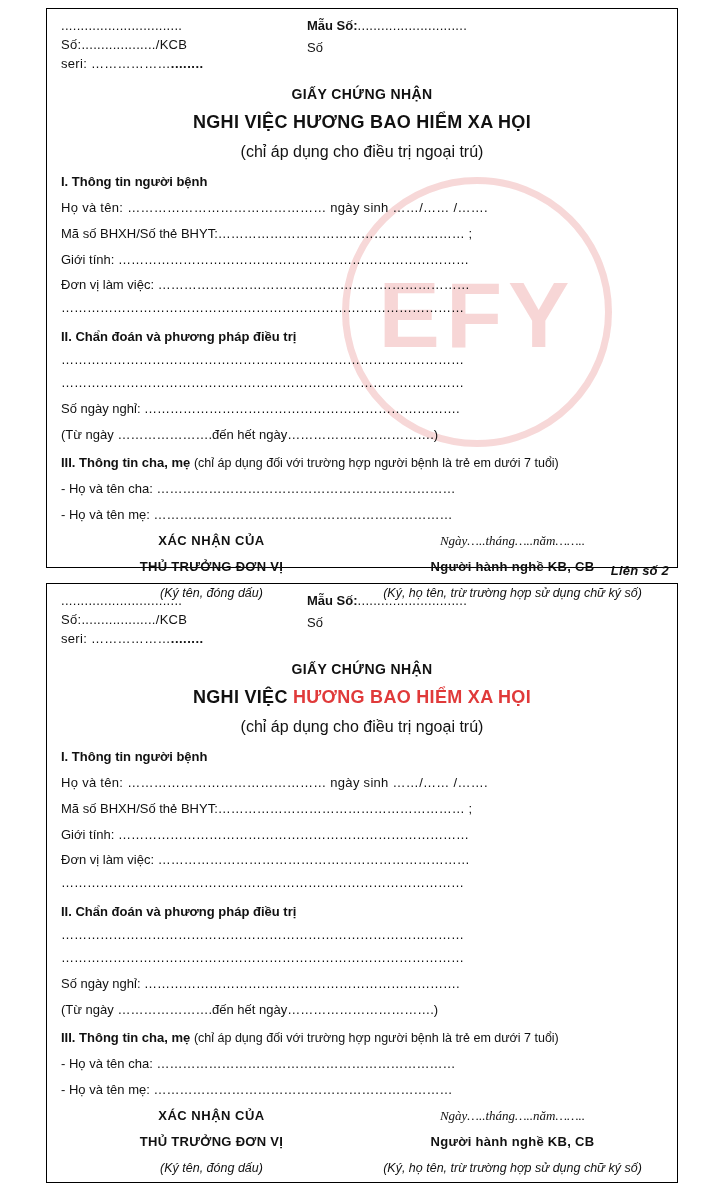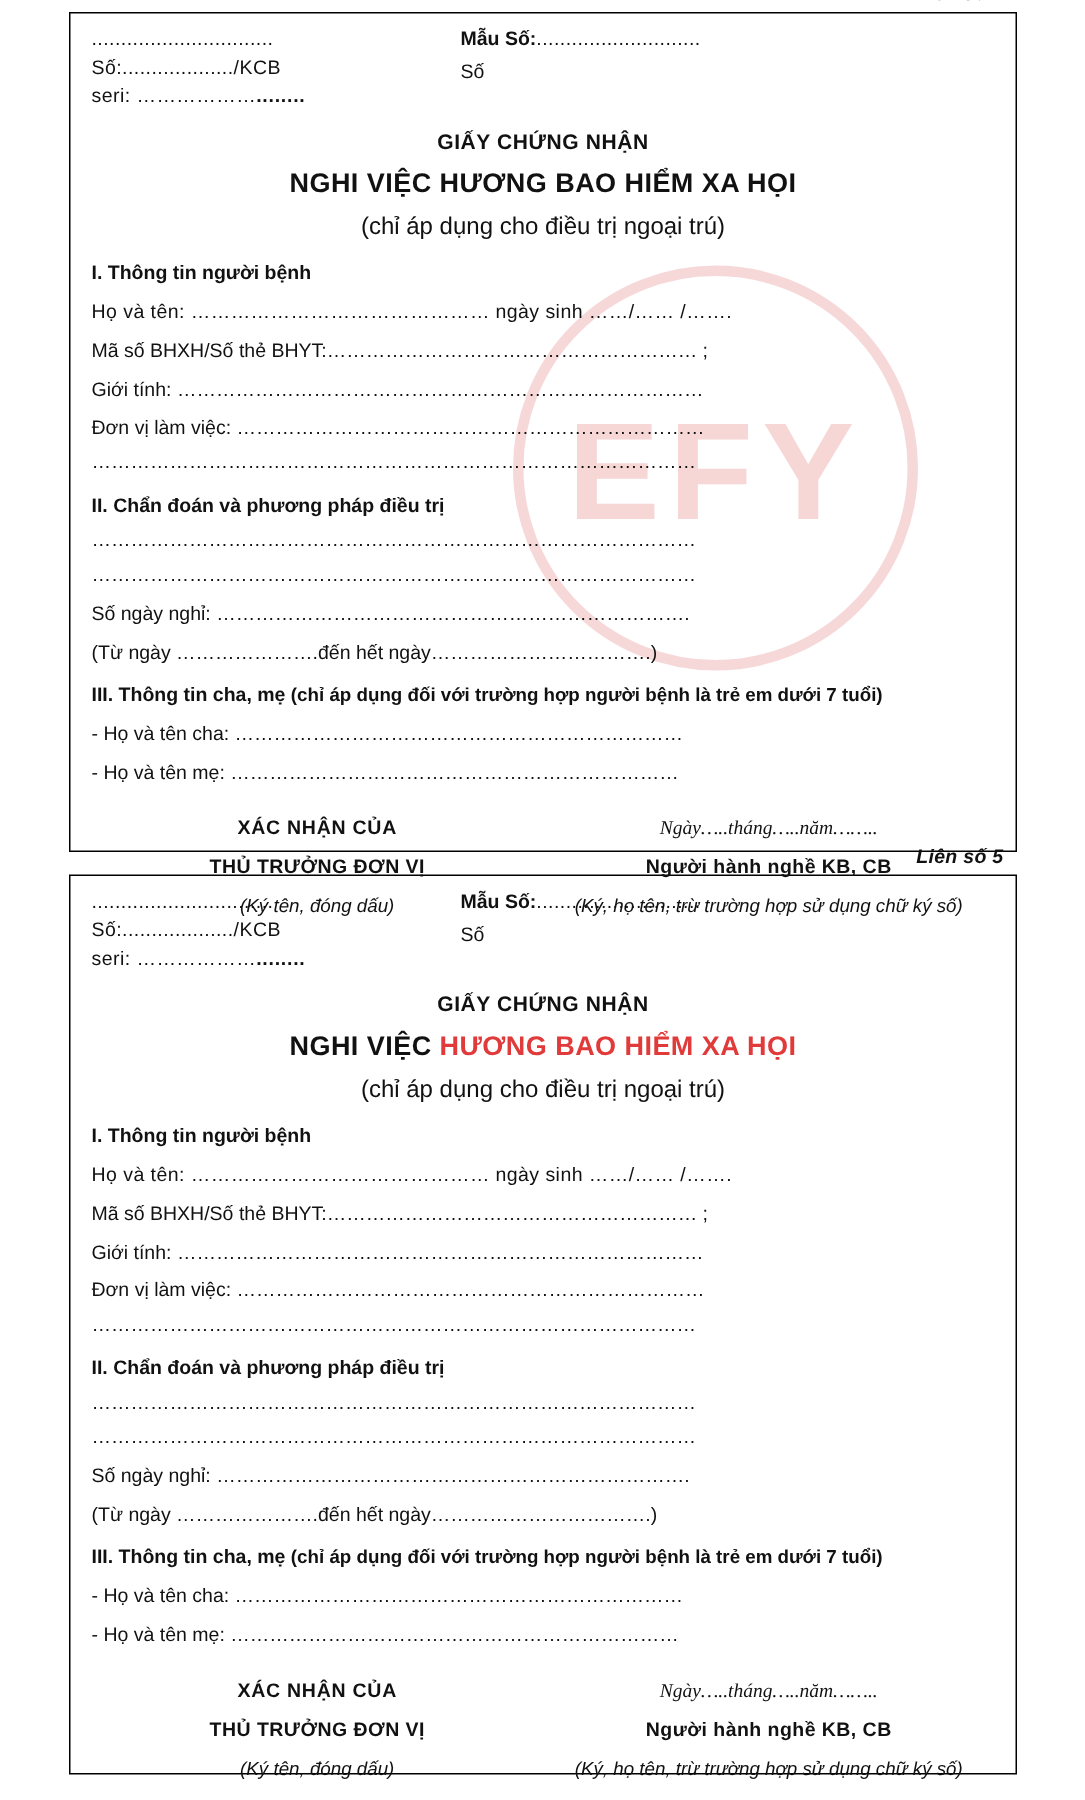--- a/index.html
+++ b/index.html
@@ -79,35 +79,35 @@
     margin-top: 5px;
   }
   .red { color: #e03a3a; }
 
   .sec {
     font-weight: bold;
     font-size: 13px;
     margin-top: 10px;
   }
   .sec .note {
-    font-weight: bold;
+    font-weight: normal;
     font-size: 12.5px;
   }
   .row {
     margin-top: 7px;
     font-size: 13px;
     white-space: nowrap;
     overflow: hidden;
   }
   .row-tight { margin-top: 4px; }
   .fill { letter-spacing: 0.3px; }
 
   .sign {
     display: flex;
-    margin-top: 18px;
+    margin-top: 7px;
   }
   .sign-col {
     flex: 1;
     text-align: center;
     font-size: 13px;
   }
   .sign-col .l1 { font-weight: bold; letter-spacing: 0.5px; }
   .sign-col .l2 { font-weight: bold; margin-top: 7px; letter-spacing: 0.3px; }
   .sign-col .l3 { font-style: italic; margin-top: 7px; font-size: 12.5px; }
   .sign-col .date { font-style: italic; font-family: Liberation Serif, serif; }
@@ -219,21 +219,21 @@
           <div class="date">Ngày…..tháng…..năm……..</div>
           <div class="l2">Người hành nghề KB, CB</div>
           <div class="l3">(Ký, họ tên, trừ trường hợp sử dụng chữ ký số)</div>
         </div>
       </div>
 
     </div>
   </div>
 
   <div class="form form-2">
-    <div class="lien">Liên số 5</div>
+    <div class="lien">Liên số 2</div>
 
     <div class="inner content-layer">
 
       <div class="topblock">
         <div class="topleft">
           <div class="dotline">...............................</div>
           <div class="dotline">Số:.................../KCB</div>
           <div class="dotline">
             <span>seri: ………………</span><span class="seri-strong">........</span>
           </div>

